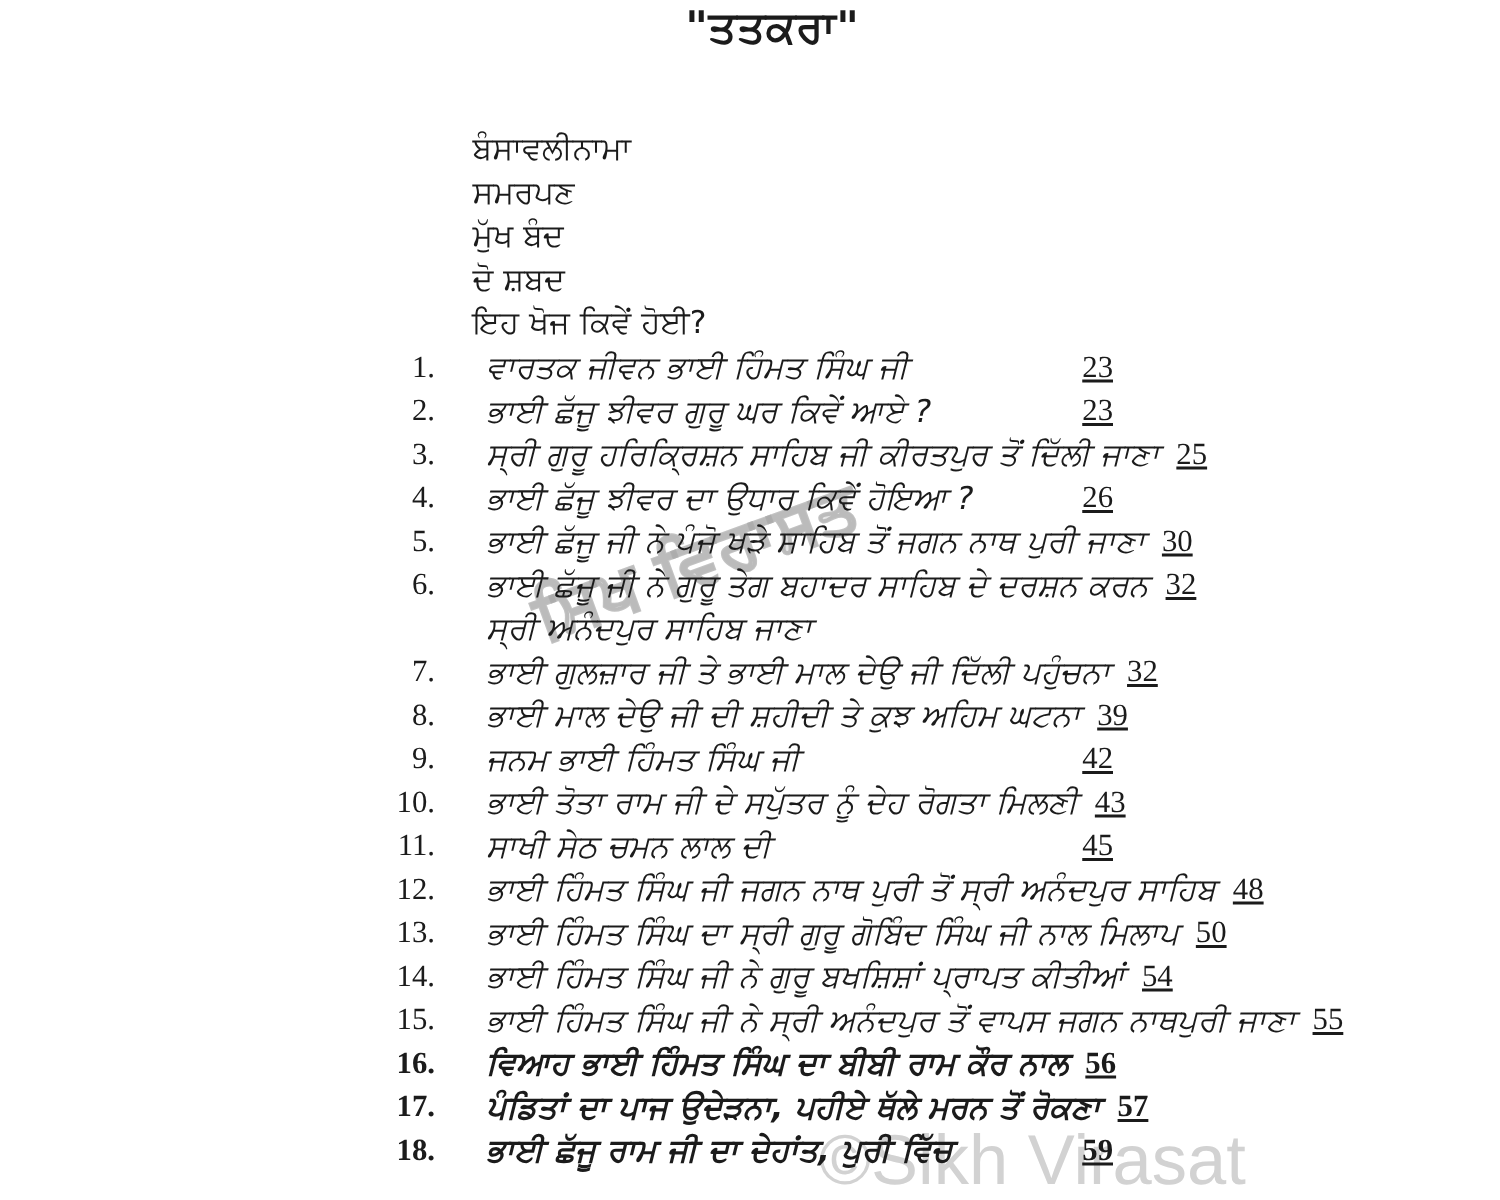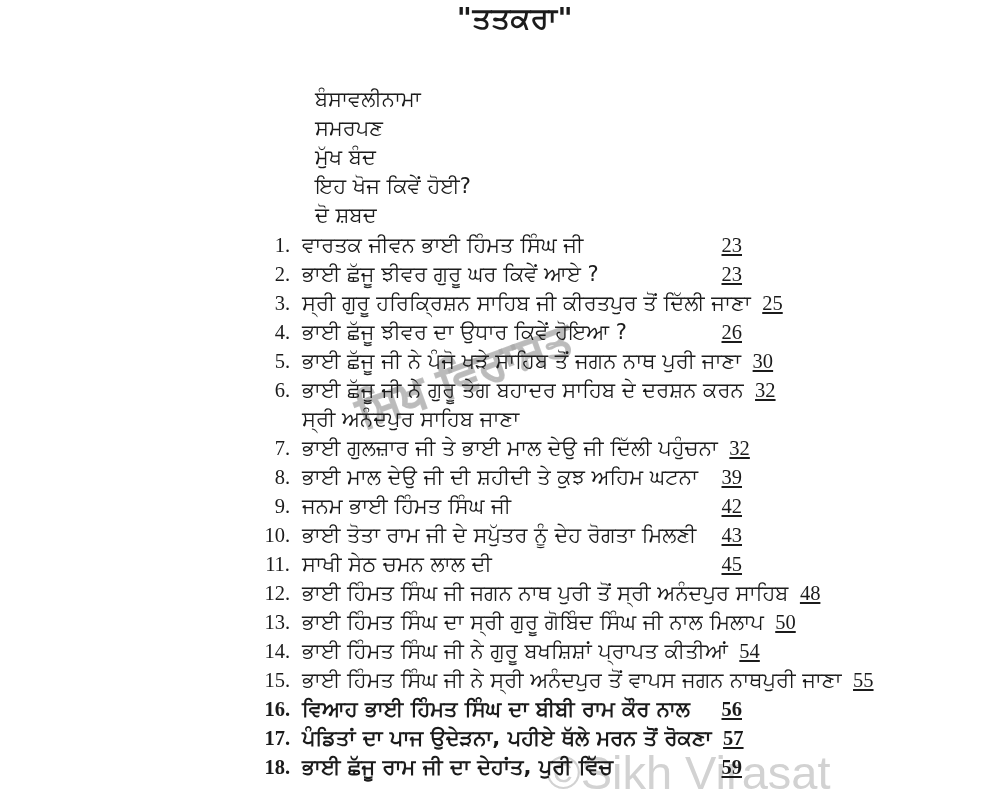--- a/index.html
+++ b/index.html
@@ -25,21 +25,21 @@
   .front-matter { position: absolute; left: 315px; top: 85px; font-size: 21px; }
   .fm-line { height: 29px; line-height: 29px; white-space: nowrap; }
 
   .entries { position: absolute; left: 248px; top: 231px; width: 494px; font-size: 21px; }
   .entry { display: flex; align-items: flex-start; }
   .entry .num {
     flex: none; width: 42px; text-align: right;
     font-family: "Liberation Serif", "DejaVu Serif", serif;
     font-size: 20.5px; line-height: 29px;
   }
-  .entry .etitle { flex: 1; margin-left: 12px; line-height: 29px; }
+  .entry .etitle { flex: 1; margin-left: 34px; line-height: 29px; font-style: italic; }
   .entry .etitle div { white-space: nowrap; }
   .entry .pg {
     flex: none; margin-left: 6px; min-width: 26px; text-align: right;
     font-family: "Liberation Serif", "DejaVu Serif", serif;
     font-size: 20.5px; line-height: 29px; text-decoration: underline;
   }
   .entry.bold { font-weight: bold; }
 
   .wm-diagonal {
     position: absolute; left: 358px; top: 388px;
@@ -65,22 +65,22 @@
   <div class="wm-diagonal">ਸਿਖ ਵਿਰਾਸਤ</div>
   <div class="wm-corner">©Sikh Virasat</div>
 </div>
 
 <div class="content-layer">
   <div class="page-title">"ਤਤਕਰਾ"</div>
   <div class="front-matter">
       <div class="fm-line">ਬੰਸਾਵਲੀਨਾਮਾ</div>
       <div class="fm-line">ਸਮਰਪਣ</div>
       <div class="fm-line">ਮੁੱਖ ਬੰਦ</div>
+      <div class="fm-line">ਦੋ ਸ਼ਬਦ</div>
       <div class="fm-line">ਇਹ ਖੋਜ ਕਿਵੇਂ ਹੋਈ?</div>
-      <div class="fm-line">ਦੋ ਸ਼ਬਦ</div>
     </div>
   <div class="entries">
       <div class="entry">
         <div class="num">1.</div>
         <div class="etitle">
           <div>ਵਾਰਤਕ ਜੀਵਨ ਭਾਈ ਹਿੰਮਤ ਸਿੰਘ ਜੀ</div>
         </div>
         <div class="pg">23</div>
       </div>
       <div class="entry">

